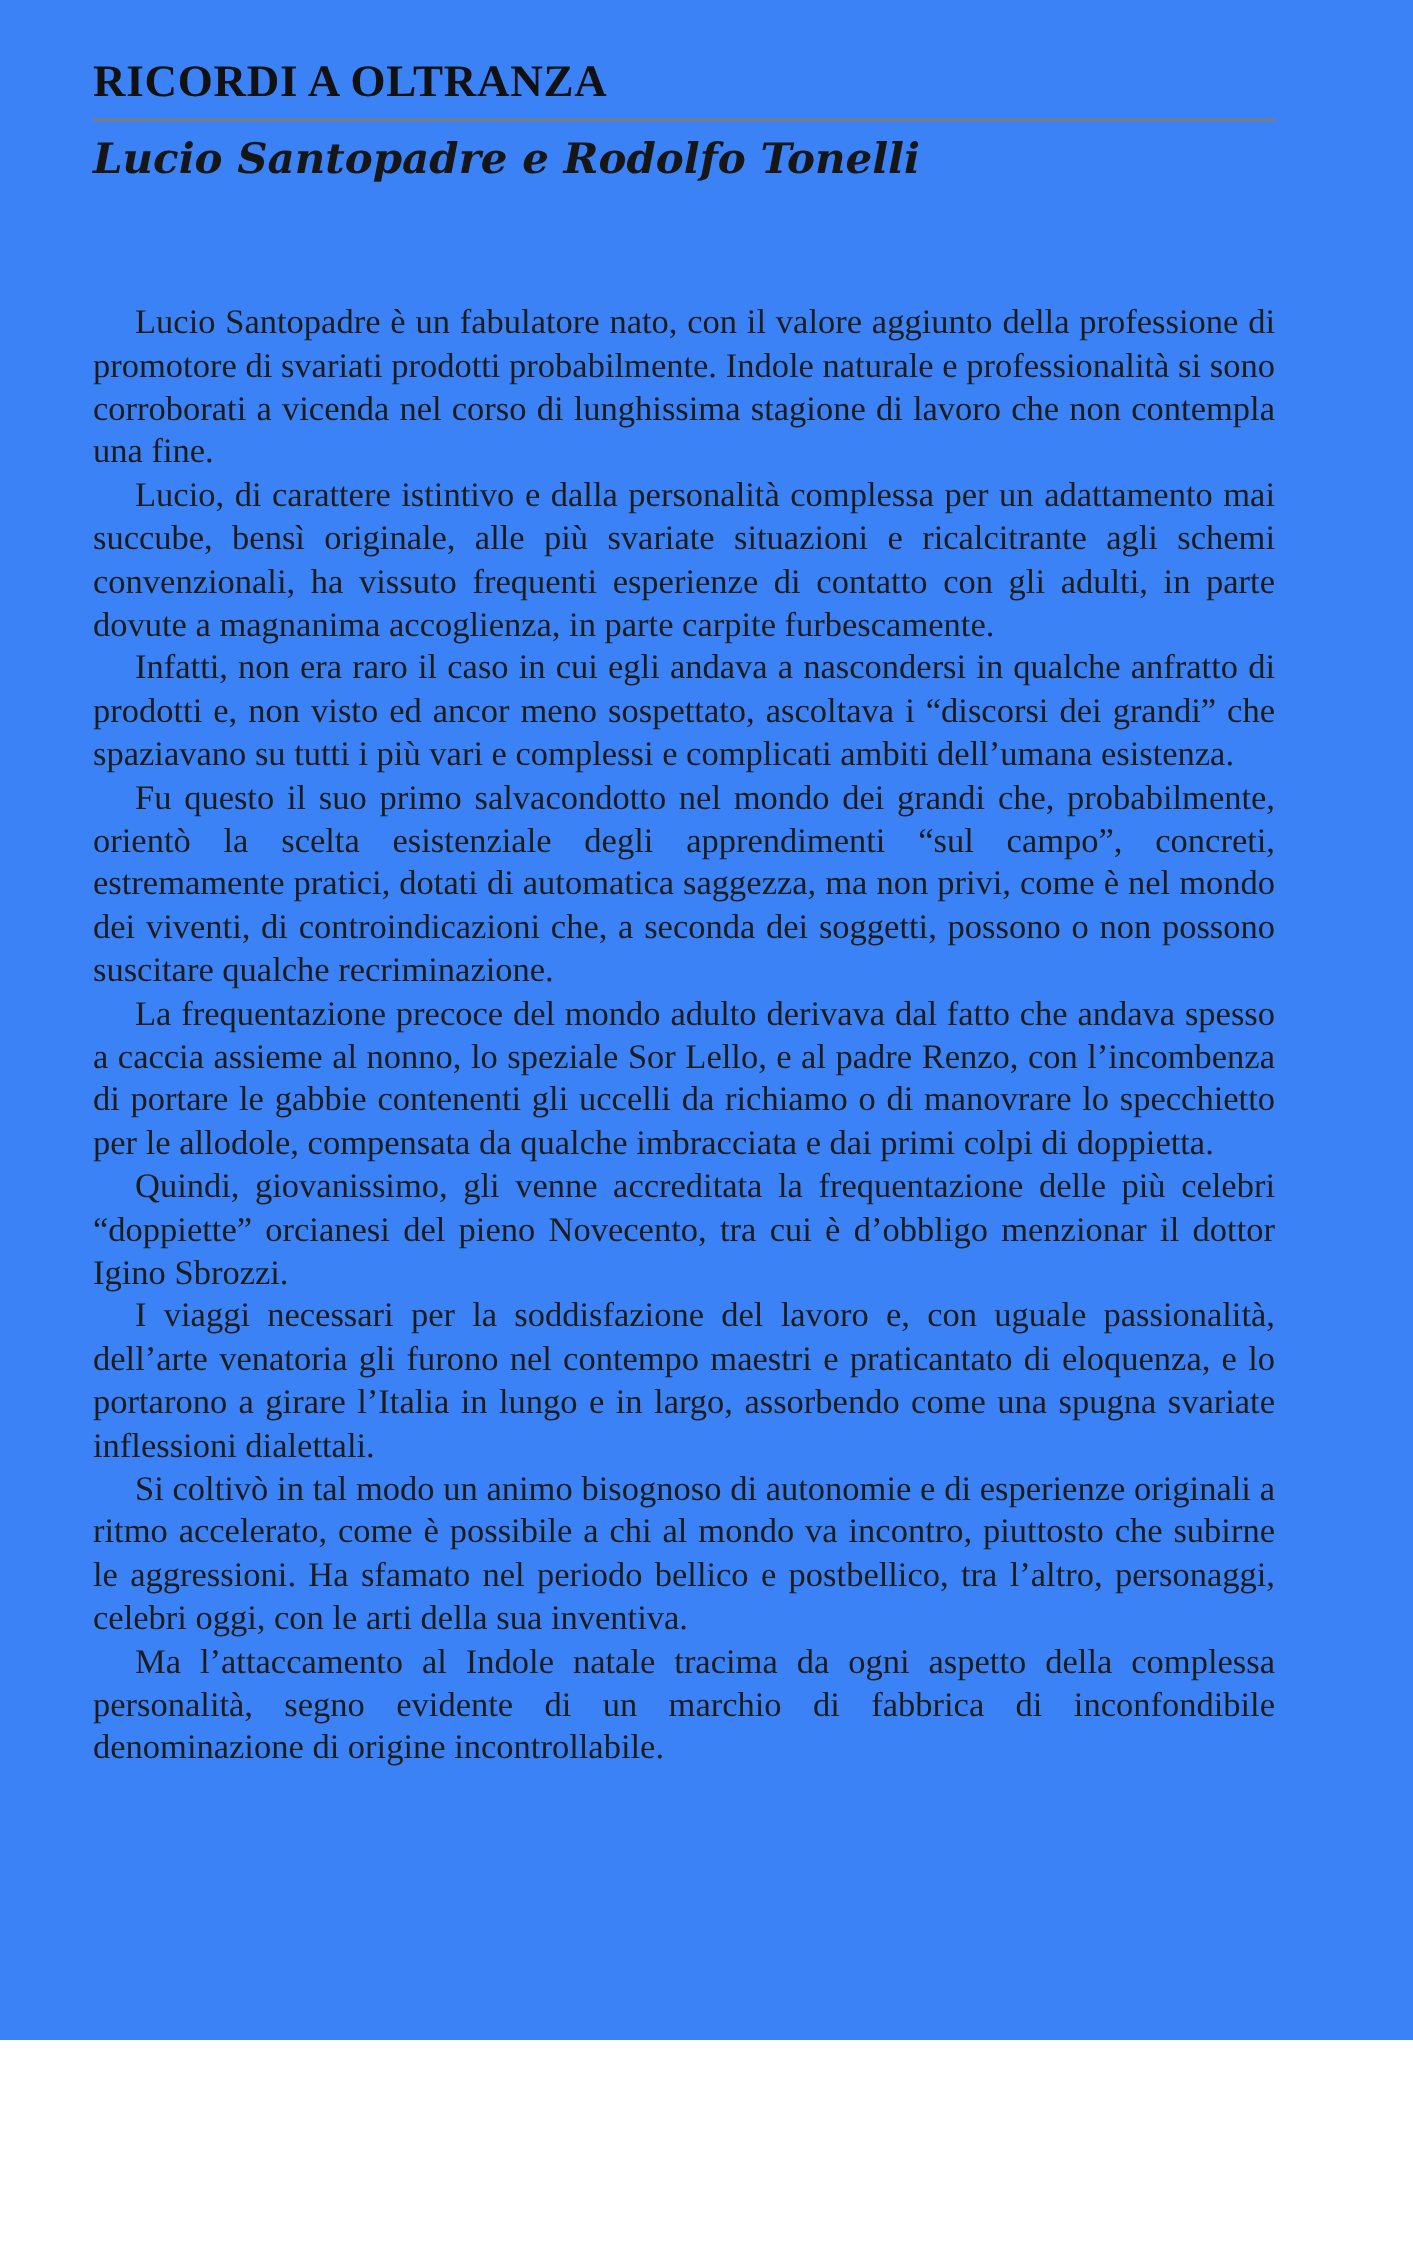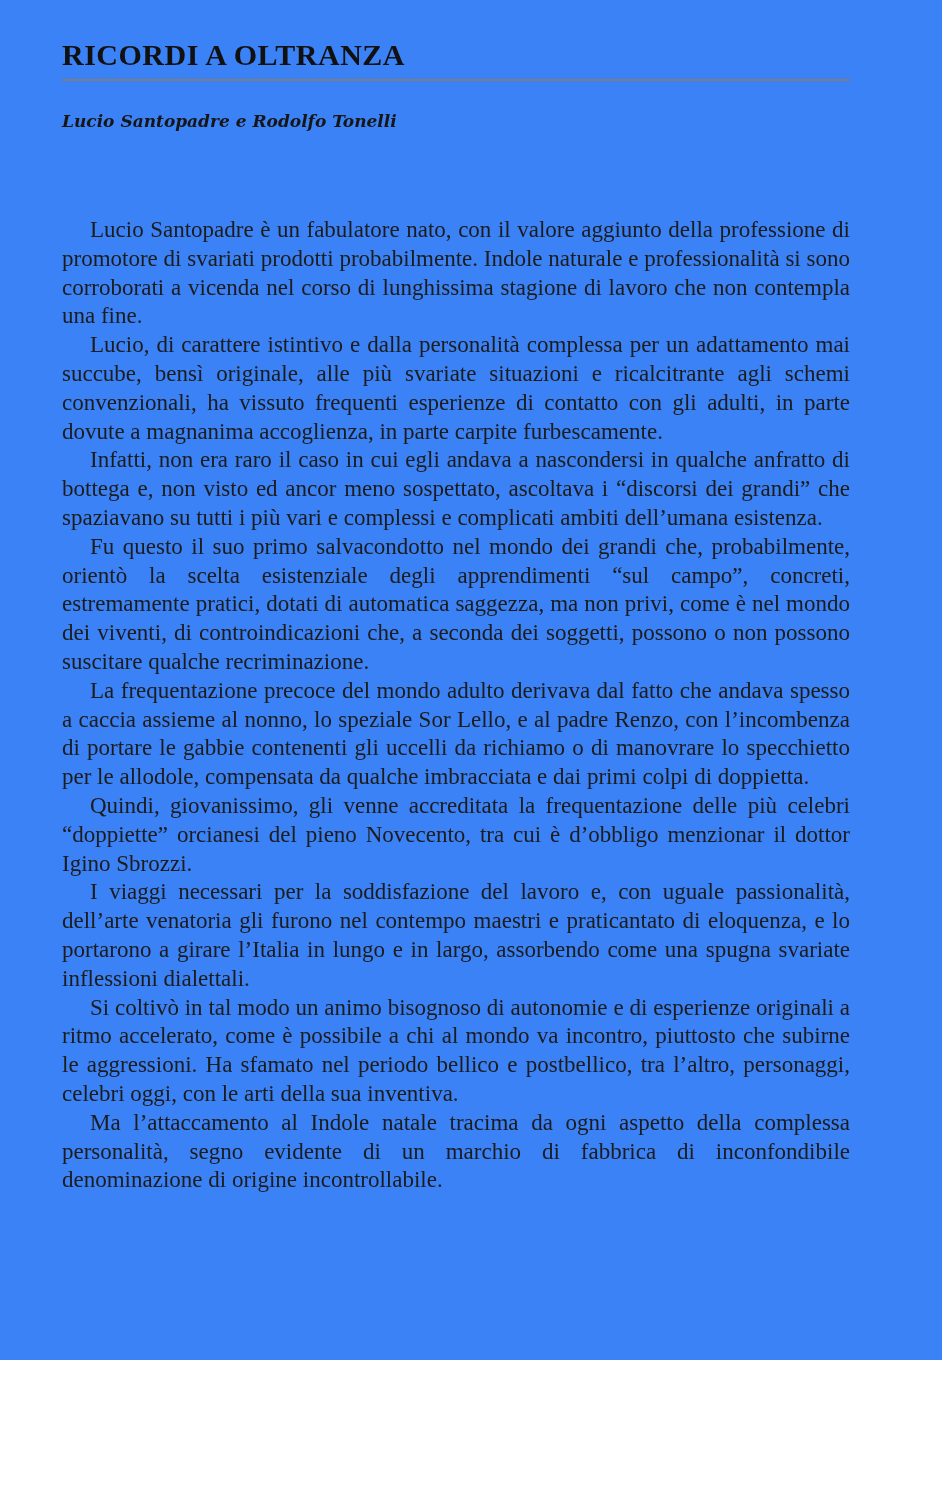--- a/index.html
+++ b/index.html
@@ -27,22 +27,22 @@
     color: #111111;
     font-family: "Liberation Serif", serif;
   }
   .title-rule {
     border: none;
     border-top: 2px solid #7d7d7d;
     margin: 7px 0 0 0;
     width: 788px;
   }
   .byline {
-    margin-top: 25px;
-    font-size: 17px;
+    margin-top: 10px;
+    font-size: 28px;
     line-height: 30px;
     font-style: italic;
     font-weight: 600;
     color: #161616;
     font-family: "DejaVu Serif", "Liberation Serif", serif;
   }
   .article-body {
     margin-top: 80px;
     width: 788px;
     font-size: 23px;
@@ -59,21 +59,21 @@
 </head>
 <body>
 
 <div class="page">
   <h1 class="title">RICORDI A OLTRANZA</h1>
   <hr class="title-rule">
   <div class="byline">Lucio Santopadre e Rodolfo Tonelli</div>
   <div class="article-body">
       <p>Lucio Santopadre è un fabulatore nato, con il valore aggiunto della professione di promotore di svariati prodotti probabilmente. Indole naturale e professionalità si sono corroborati a vicenda nel corso di lunghissima stagione di lavoro che non contempla una fine.</p>
       <p>Lucio, di carattere istintivo e dalla personalità complessa per un adattamento mai succube, bensì originale, alle più svariate situazioni e ricalcitrante agli schemi convenzionali, ha vissuto frequenti esperienze di contatto con gli adulti, in parte dovute a magnanima accoglienza, in parte carpite furbescamente.</p>
-      <p>Infatti, non era raro il caso in cui egli andava a nascondersi in qualche anfratto di bottega e, non visto ed ancor meno sospettato, ascoltava i “discorsi dei grandi” che spaziavano su tutti i più vari e complessi e complicati ambiti dell’umana esistenza.</p>
+      <p>Infatti, non era raro il caso in cui egli andava a nascondersi in qualche anfratto di prodotti e, non visto ed ancor meno sospettato, ascoltava i “discorsi dei grandi” che spaziavano su tutti i più vari e complessi e complicati ambiti dell’umana esistenza.</p>
       <p>Fu questo il suo primo salvacondotto nel mondo dei grandi che, probabilmente, orientò la scelta esistenziale degli apprendimenti “sul campo”, concreti, estremamente pratici, dotati di automatica saggezza, ma non privi, come è nel mondo dei viventi, di controindicazioni che, a seconda dei soggetti, possono o non possono suscitare qualche recriminazione.</p>
       <p>La frequentazione precoce del mondo adulto derivava dal fatto che andava spesso a caccia assieme al nonno, lo speziale Sor Lello, e al padre Renzo, con l’incombenza di portare le gabbie contenenti gli uccelli da richiamo o di manovrare lo specchietto per le allodole, compensata da qualche imbracciata e dai primi colpi di doppietta.</p>
       <p>Quindi, giovanissimo, gli venne accreditata la frequentazione delle più celebri “doppiette” orcianesi del pieno Novecento, tra cui è d’obbligo menzionar il dottor Igino Sbrozzi.</p>
       <p>I viaggi necessari per la soddisfazione del lavoro e, con uguale passionalità, dell’arte venatoria gli furono nel contempo maestri e praticantato di eloquenza, e lo portarono a girare l’Italia in lungo e in largo, assorbendo come una spugna svariate inflessioni dialettali.</p>
       <p>Si coltivò in tal modo un animo bisognoso di autonomie e di esperienze originali a ritmo accelerato, come è possibile a chi al mondo va incontro, piuttosto che subirne le aggressioni. Ha sfamato nel periodo bellico e postbellico, tra l’altro, personaggi, celebri oggi, con le arti della sua inventiva.</p>
       <p>Ma l’attaccamento al Indole natale tracima da ogni aspetto della complessa personalità, segno evidente di un marchio di fabbrica di inconfondibile denominazione di origine incontrollabile.</p>
     </div>
 </div>
 
 </body></html>

